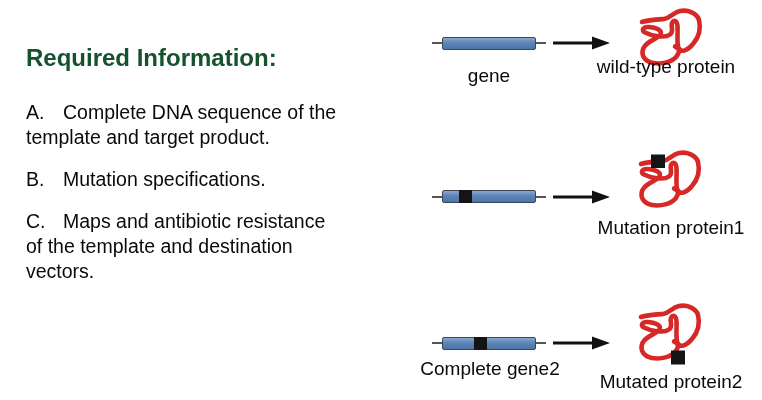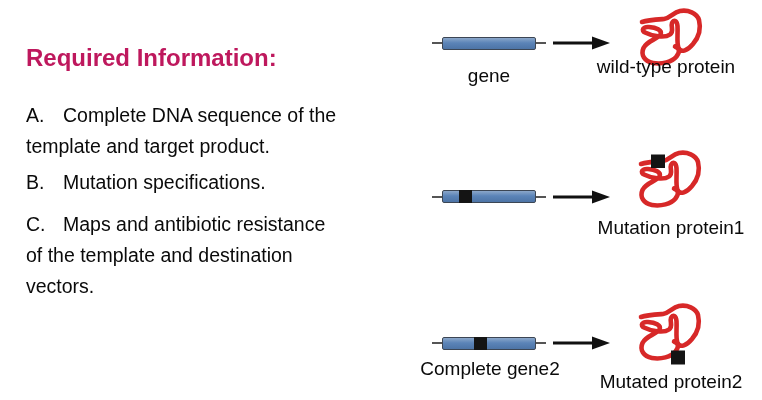--- a/index.html
+++ b/index.html
@@ -4,25 +4,25 @@
 <style>
   html,body{margin:0;padding:0;background:#fff;}
   #page{
     position:relative;width:762px;height:400px;background:#ffffff;
     font-family:"Liberation Sans","DejaVu Sans",sans-serif;color:#111;
     overflow:hidden;
   }
   
   .title{
     position:absolute;left:26px;top:44px;
-    font-size:24px;font-weight:bold;color:#be185d;white-space:nowrap;
+    font-size:24px;font-weight:bold;color:#14532d;white-space:nowrap;
   }
   .req-item{
     position:absolute;left:26px;width:318px;
-    font-size:19.5px;line-height:31px;color:#0a0a0a;
+    font-size:19.5px;line-height:25px;color:#0a0a0a;
   }
   .req-item .li-label{display:inline-block;width:37px;}
   #item-a{top:100px;}
   #item-b{top:167px;}
   #item-c{top:209px;}
   
   .hline{position:absolute;height:2px;background:var(--line,#555);width:114px;left:432px;}
   .gbar{
     position:absolute;left:442px;width:94px;height:13px;box-sizing:border-box;
     background:linear-gradient(180deg,#8ba7ca 0%,#5b84b8 45%,#4d74a6 100%);

